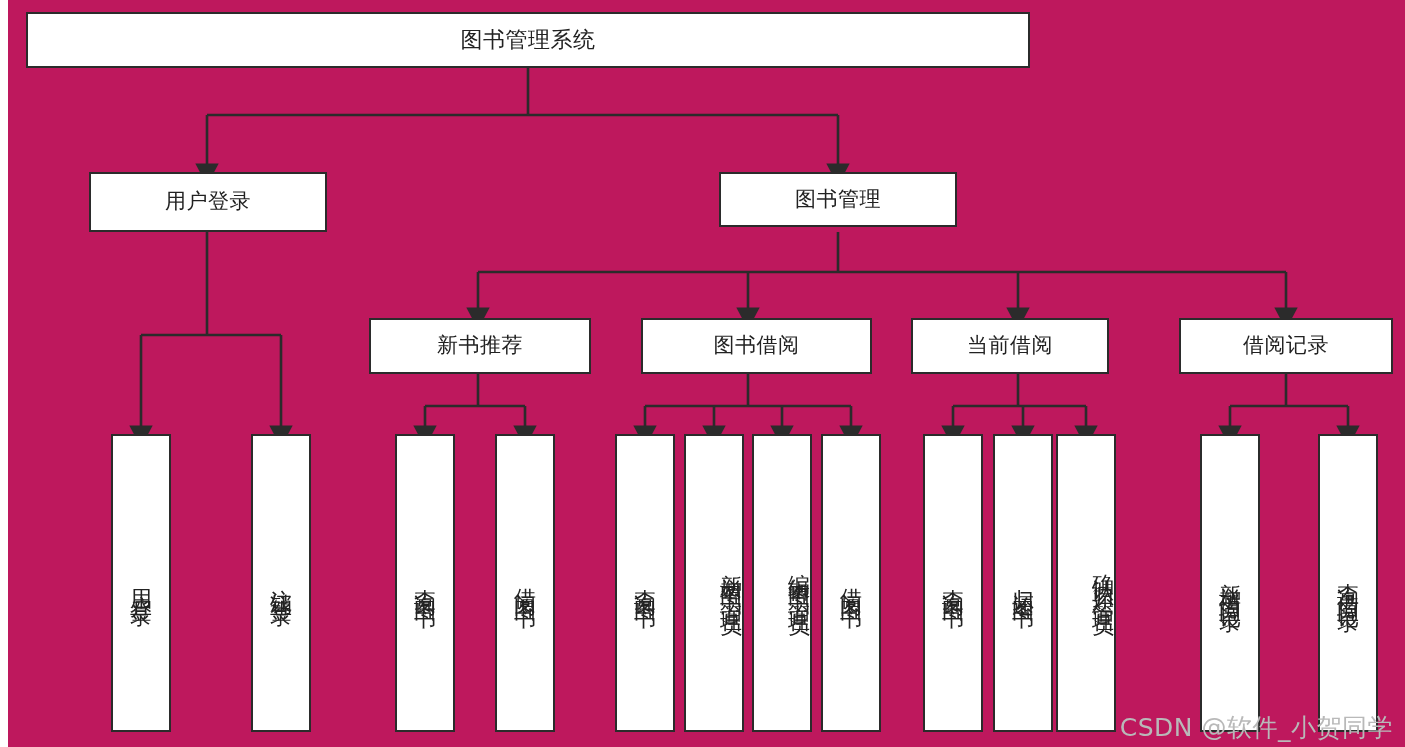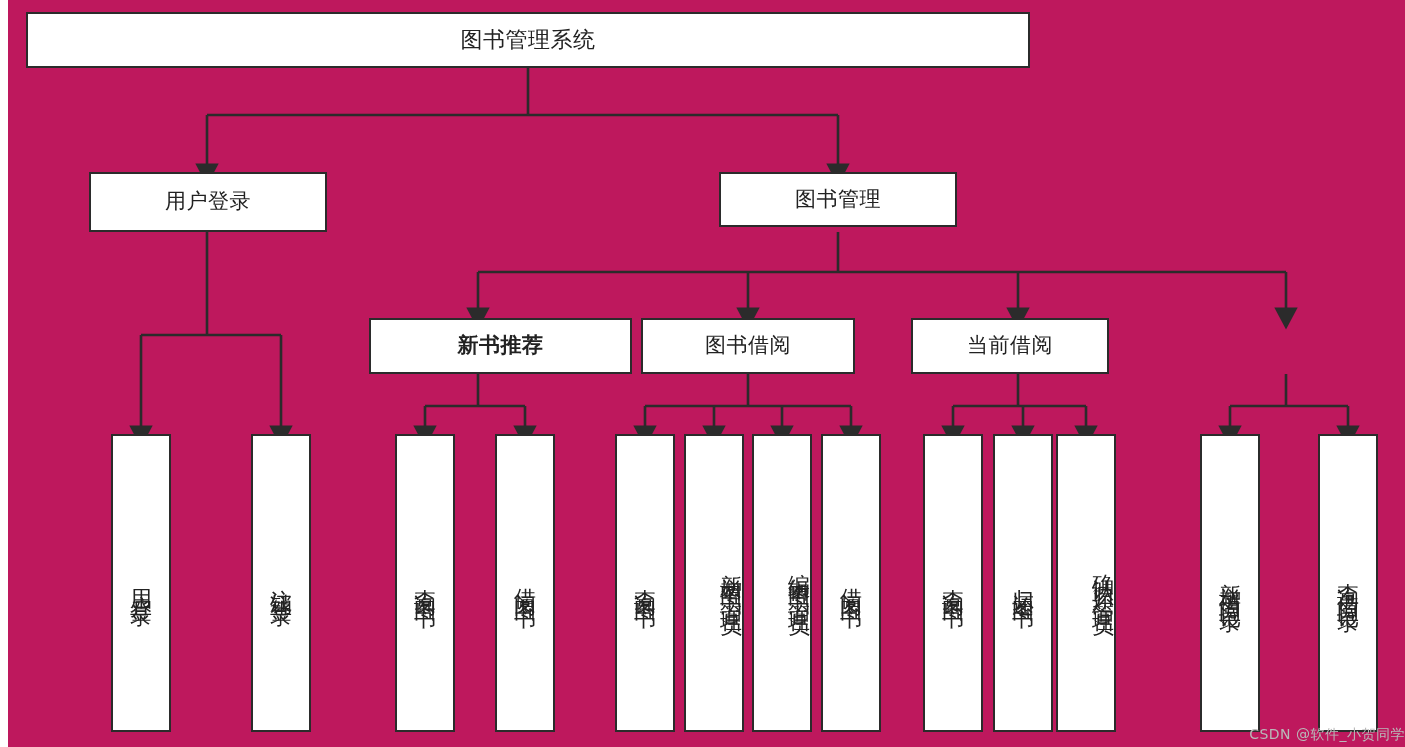--- a/index.html
+++ b/index.html
@@ -61,23 +61,23 @@
   .node.v-node.v-top {
     align-items: flex-start;
     justify-content: center;
   }
   .vtext {
     display: block;
     white-space: nowrap;
   }
   #watermark {
     position: absolute;
-    right: 8px;
+    right: 20px;
     bottom: 3px;
-    font-size: 14px;
+    font-size: 25px;
     color: #b9b9b9;
     letter-spacing: 0.5px;
     user-select: none;
     white-space: nowrap;
   }
 </style>
 </head>
 <body>
 
 <div id="diagram-root">
@@ -136,29 +136,32 @@
     <span>图书管理系统</span>
   </div>
 
   <div class="node h-node" style="left:81px; top:172px; width:238px; height:60px;">
     <span>用户登录</span>
   </div>
   <div class="node h-node" style="left:711px; top:172px; width:238px; height:55px;">
     <span>图书管理</span>
   </div>
 
-  <div class="node h-node" style="left:361px; top:318px; width:263px; height:56px;font-weight:bold;">
+  <div class="node h-node" style="left:361px; top:318px; width:222px; height:56px;">
     <span>新书推荐</span>
   </div>
-  <div class="node h-node" style="left:633px; top:318px; width:214px; height:56px;">
+  <div class="node h-node" style="left:633px; top:318px; width:231px; height:56px;">
     <span>图书借阅</span>
   </div>
   <div class="node h-node" style="left:903px; top:318px; width:198px; height:56px;">
     <span>当前借阅</span>
   </div>
+  <div class="node h-node" style="left:1171px; top:318px; width:214px; height:56px;">
+    <span>借阅记录</span>
+  </div>
 
   <div class="node v-node v-center" style="left:103px; top:434px; width:60px; height:298px;">
     <span class="vtext">用户登录</span>
   </div>
   <div class="node v-node v-center" style="left:243px; top:434px; width:60px; height:298px;">
     <span class="vtext">注销登录</span>
   </div>
 
   <div class="node v-node v-center" style="left:387px; top:434px; width:60px; height:298px;">
     <span class="vtext">查询图书</span>

